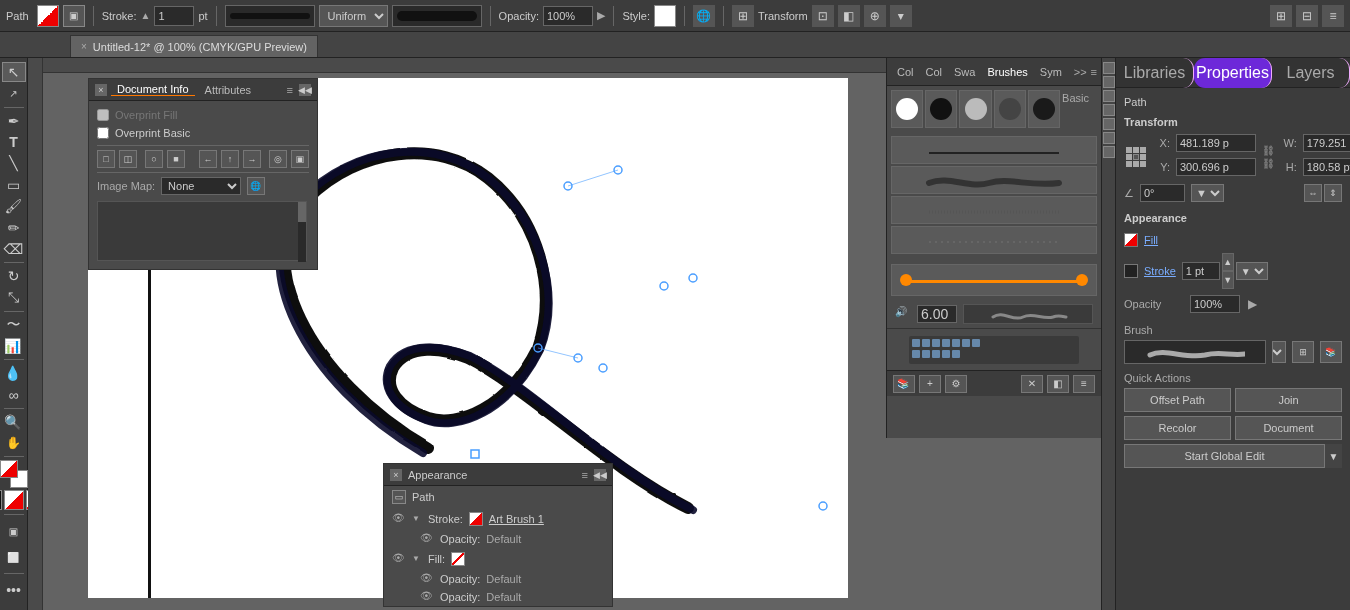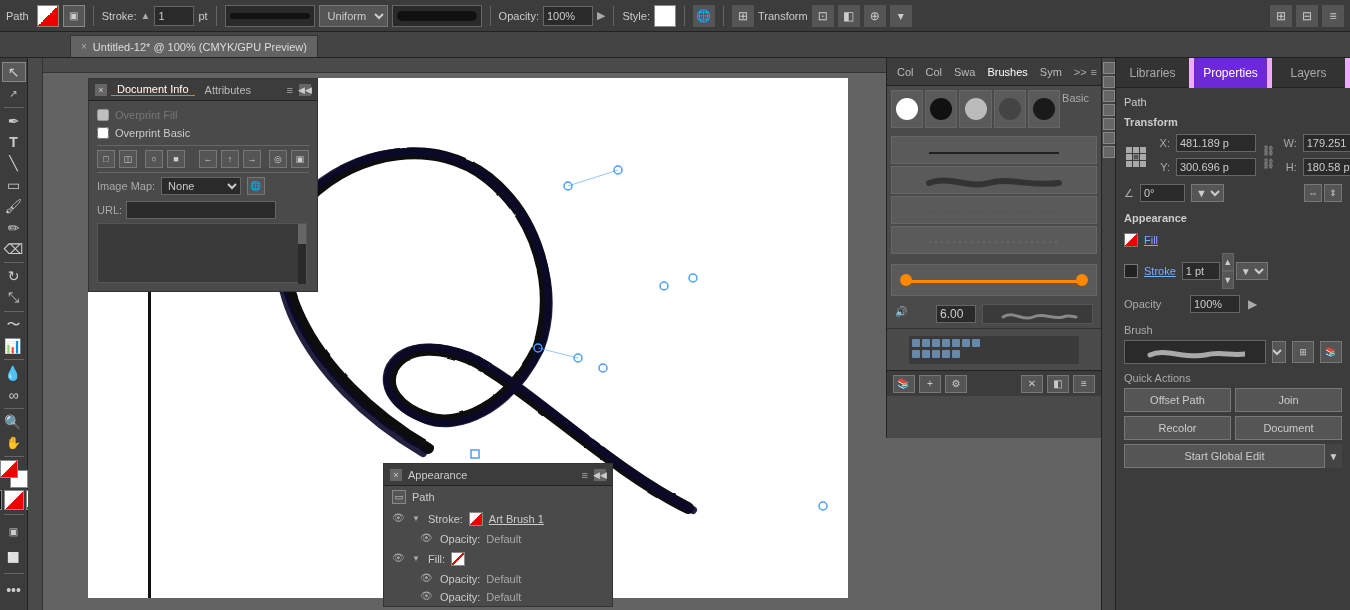--- a/index.html
+++ b/index.html
@@ -472,25 +472,24 @@
     }
     .brush-size-icon {
       width: 16px; height: 16px;
       color: #aaa;
       font-size: 10px;
     }
     .brush-size-input {
       background: #2a2a2a;
       border: 1px solid #666;
       color: #ccc;
-      font-size: 12px;
+      font-size: 14px;
       height: 18px;
       width: 40px;
       padding: 0 3px;
-      margin-left: 19px;
     }
     .brush-size-preview {
       flex: 1;
       height: 20px;
       background: #3a3a3a;
       border: 1px solid #555;
       display: flex;
       align-items: center;
       justify-content: center;
     }
@@ -535,24 +534,25 @@
       display: flex;
       align-items: center;
       border-bottom: 1px solid #222;
     }
     .right-tab {
       flex: 1;
       height: 30px;
       display: flex;
       align-items: center;
       justify-content: center;
-      font-size: 12px;
+      font-size: 16px;
       color: #aaa;
       cursor: pointer;
-      border-right: 5px solid #f0abfc;
+      border-right: 1px solid #f0abfc;
+      border-radius: 11px;
     }
     .right-tab.active {
       color: #fff;
       background: #6d28d9;
     }
     .right-panel-body {
       flex: 1;
       overflow: hidden;
       padding: 8px;
     }
@@ -970,24 +970,20 @@
           <div class="small-icon-box">▣</div>
         </div>
         <div class="panel-divider"></div>
         <div class="panel-row">
           <span style="color:#aaa;">Image Map:</span>
           <select class="panel-select">
             <option>None</option>
           </select>
           <div class="small-icon-box">🌐</div>
         </div>
-        <div class="panel-url-row">
-          <span style="color:#aaa;">URL:</span>
-          <input class="panel-url-input" placeholder="" style="">
-        </div>
         <div class="panel-preview">
           <div class="panel-scrollbar">
             <div class="panel-scrollbar-thumb"></div>
           </div>
         </div>
       </div>
     </div>
 
     <div class="appearance-panel">
       <div class="appearance-panel-header">

